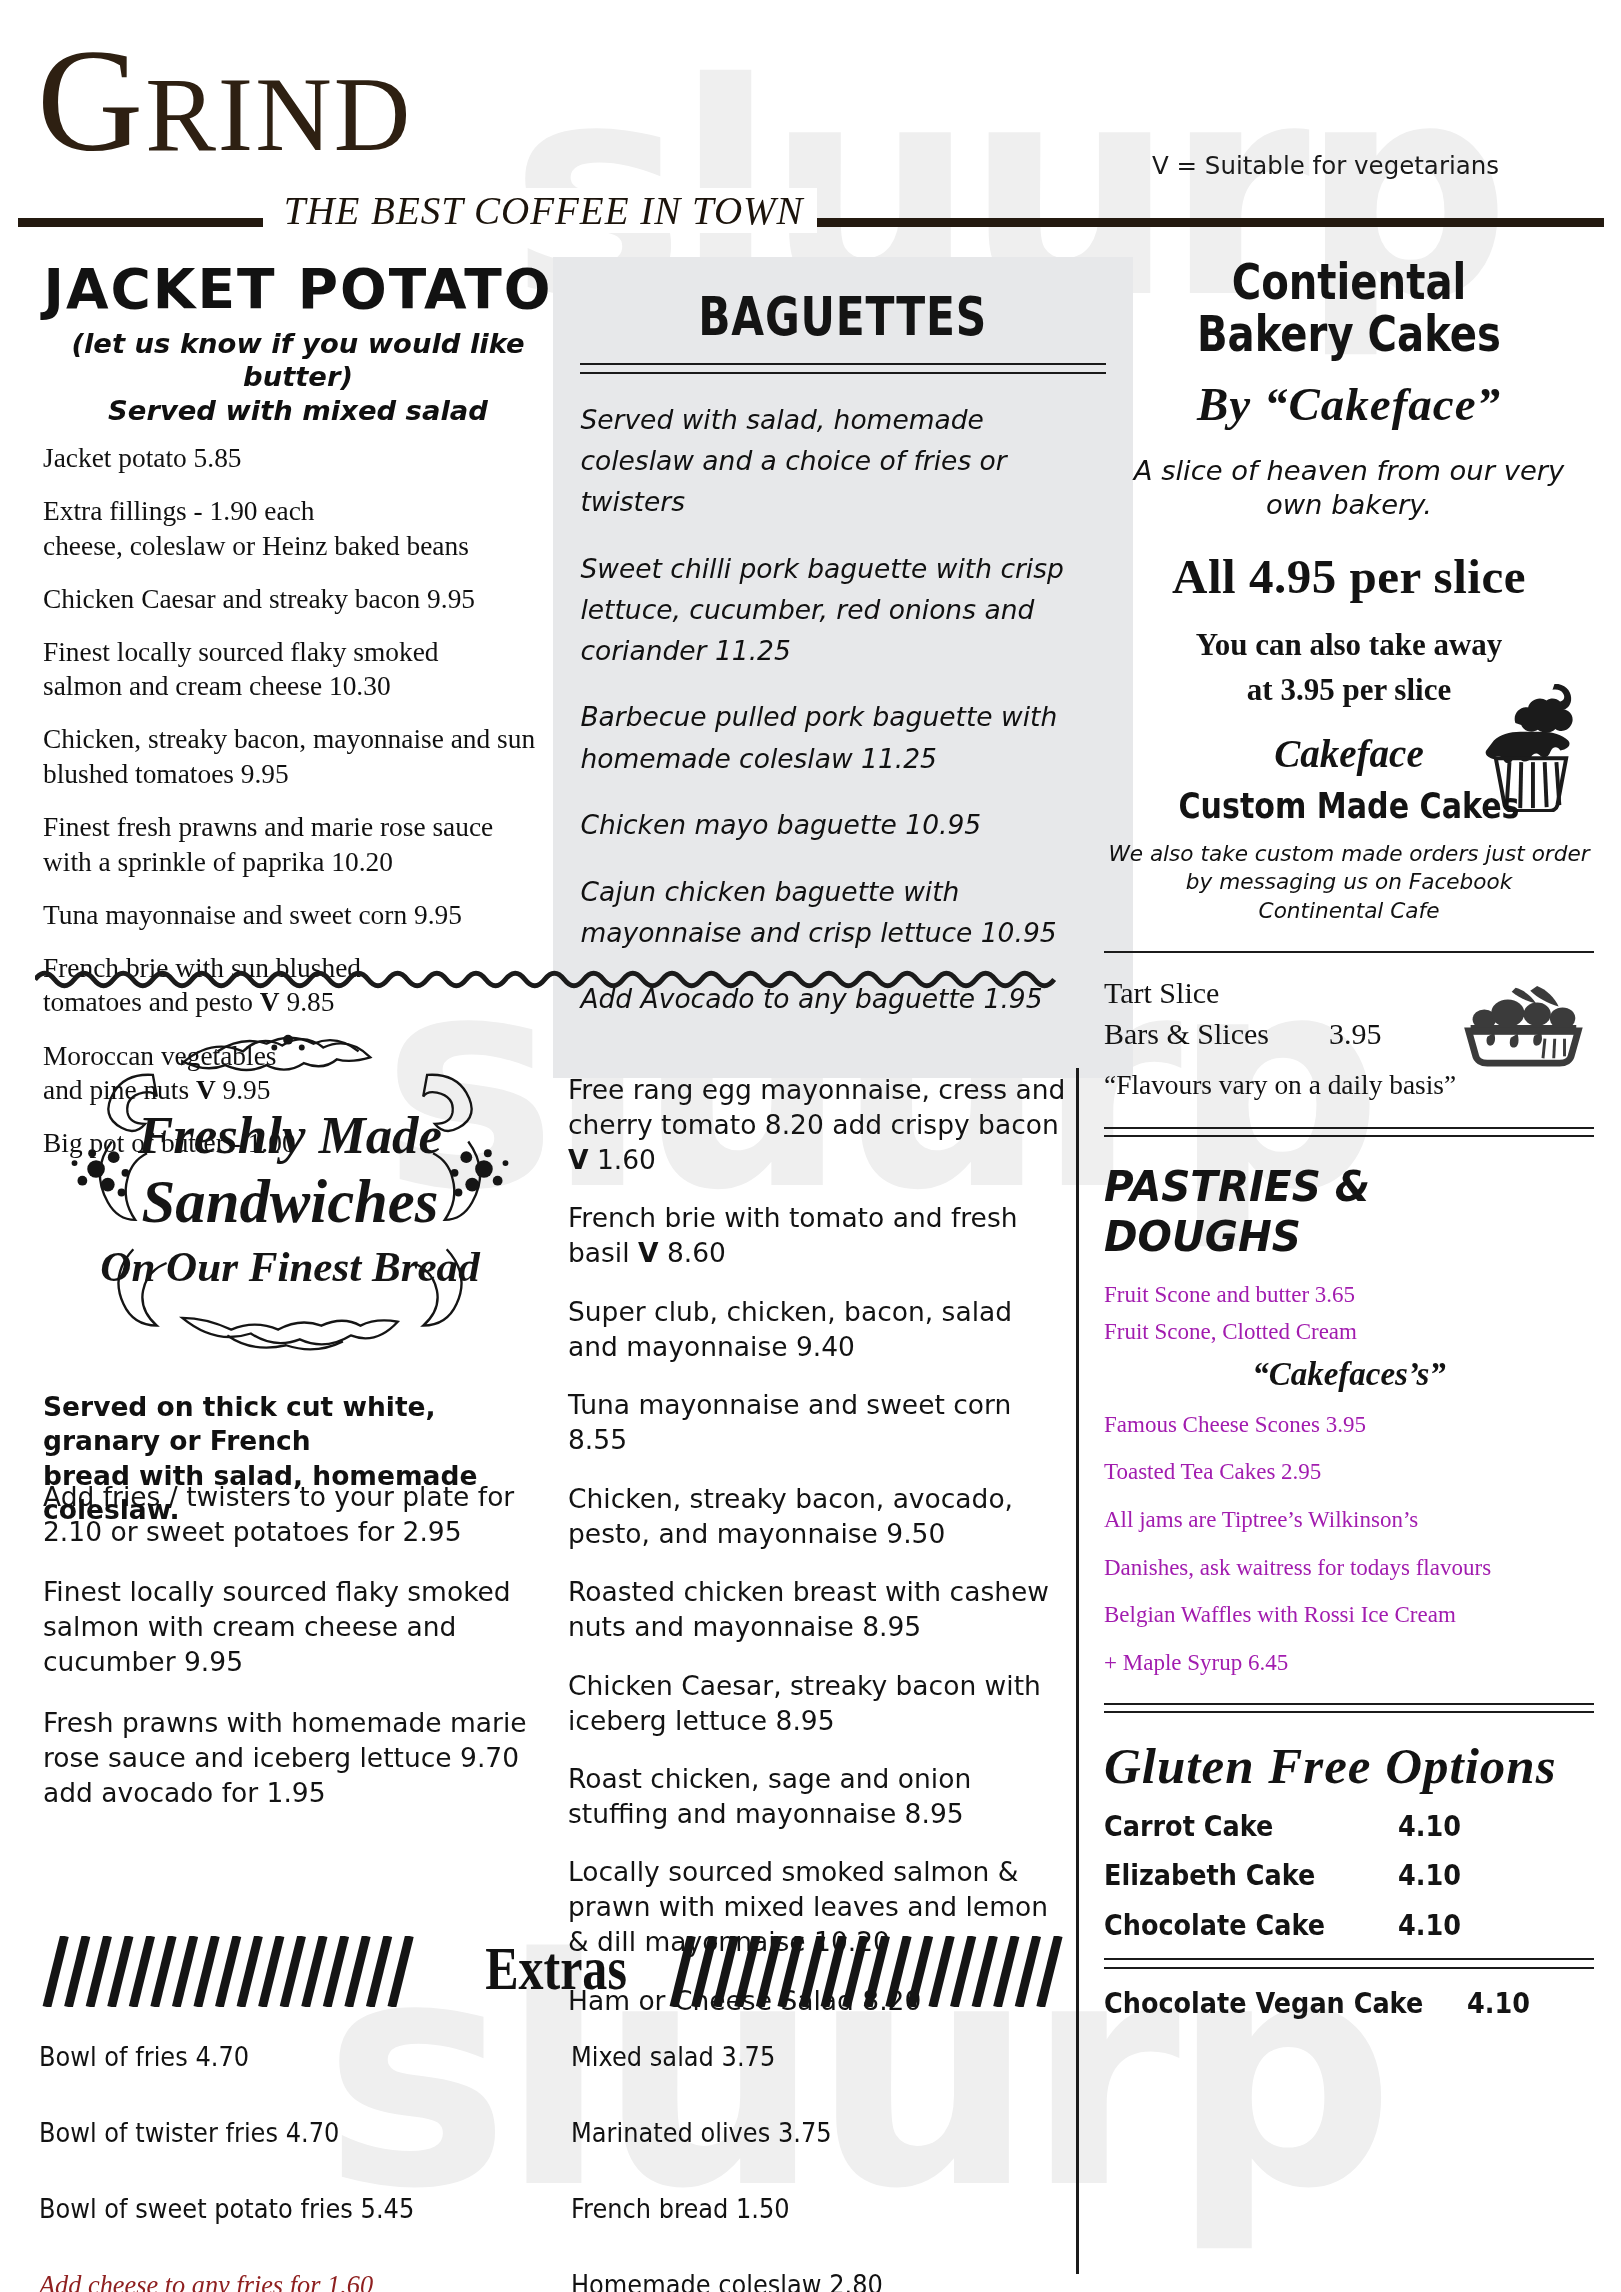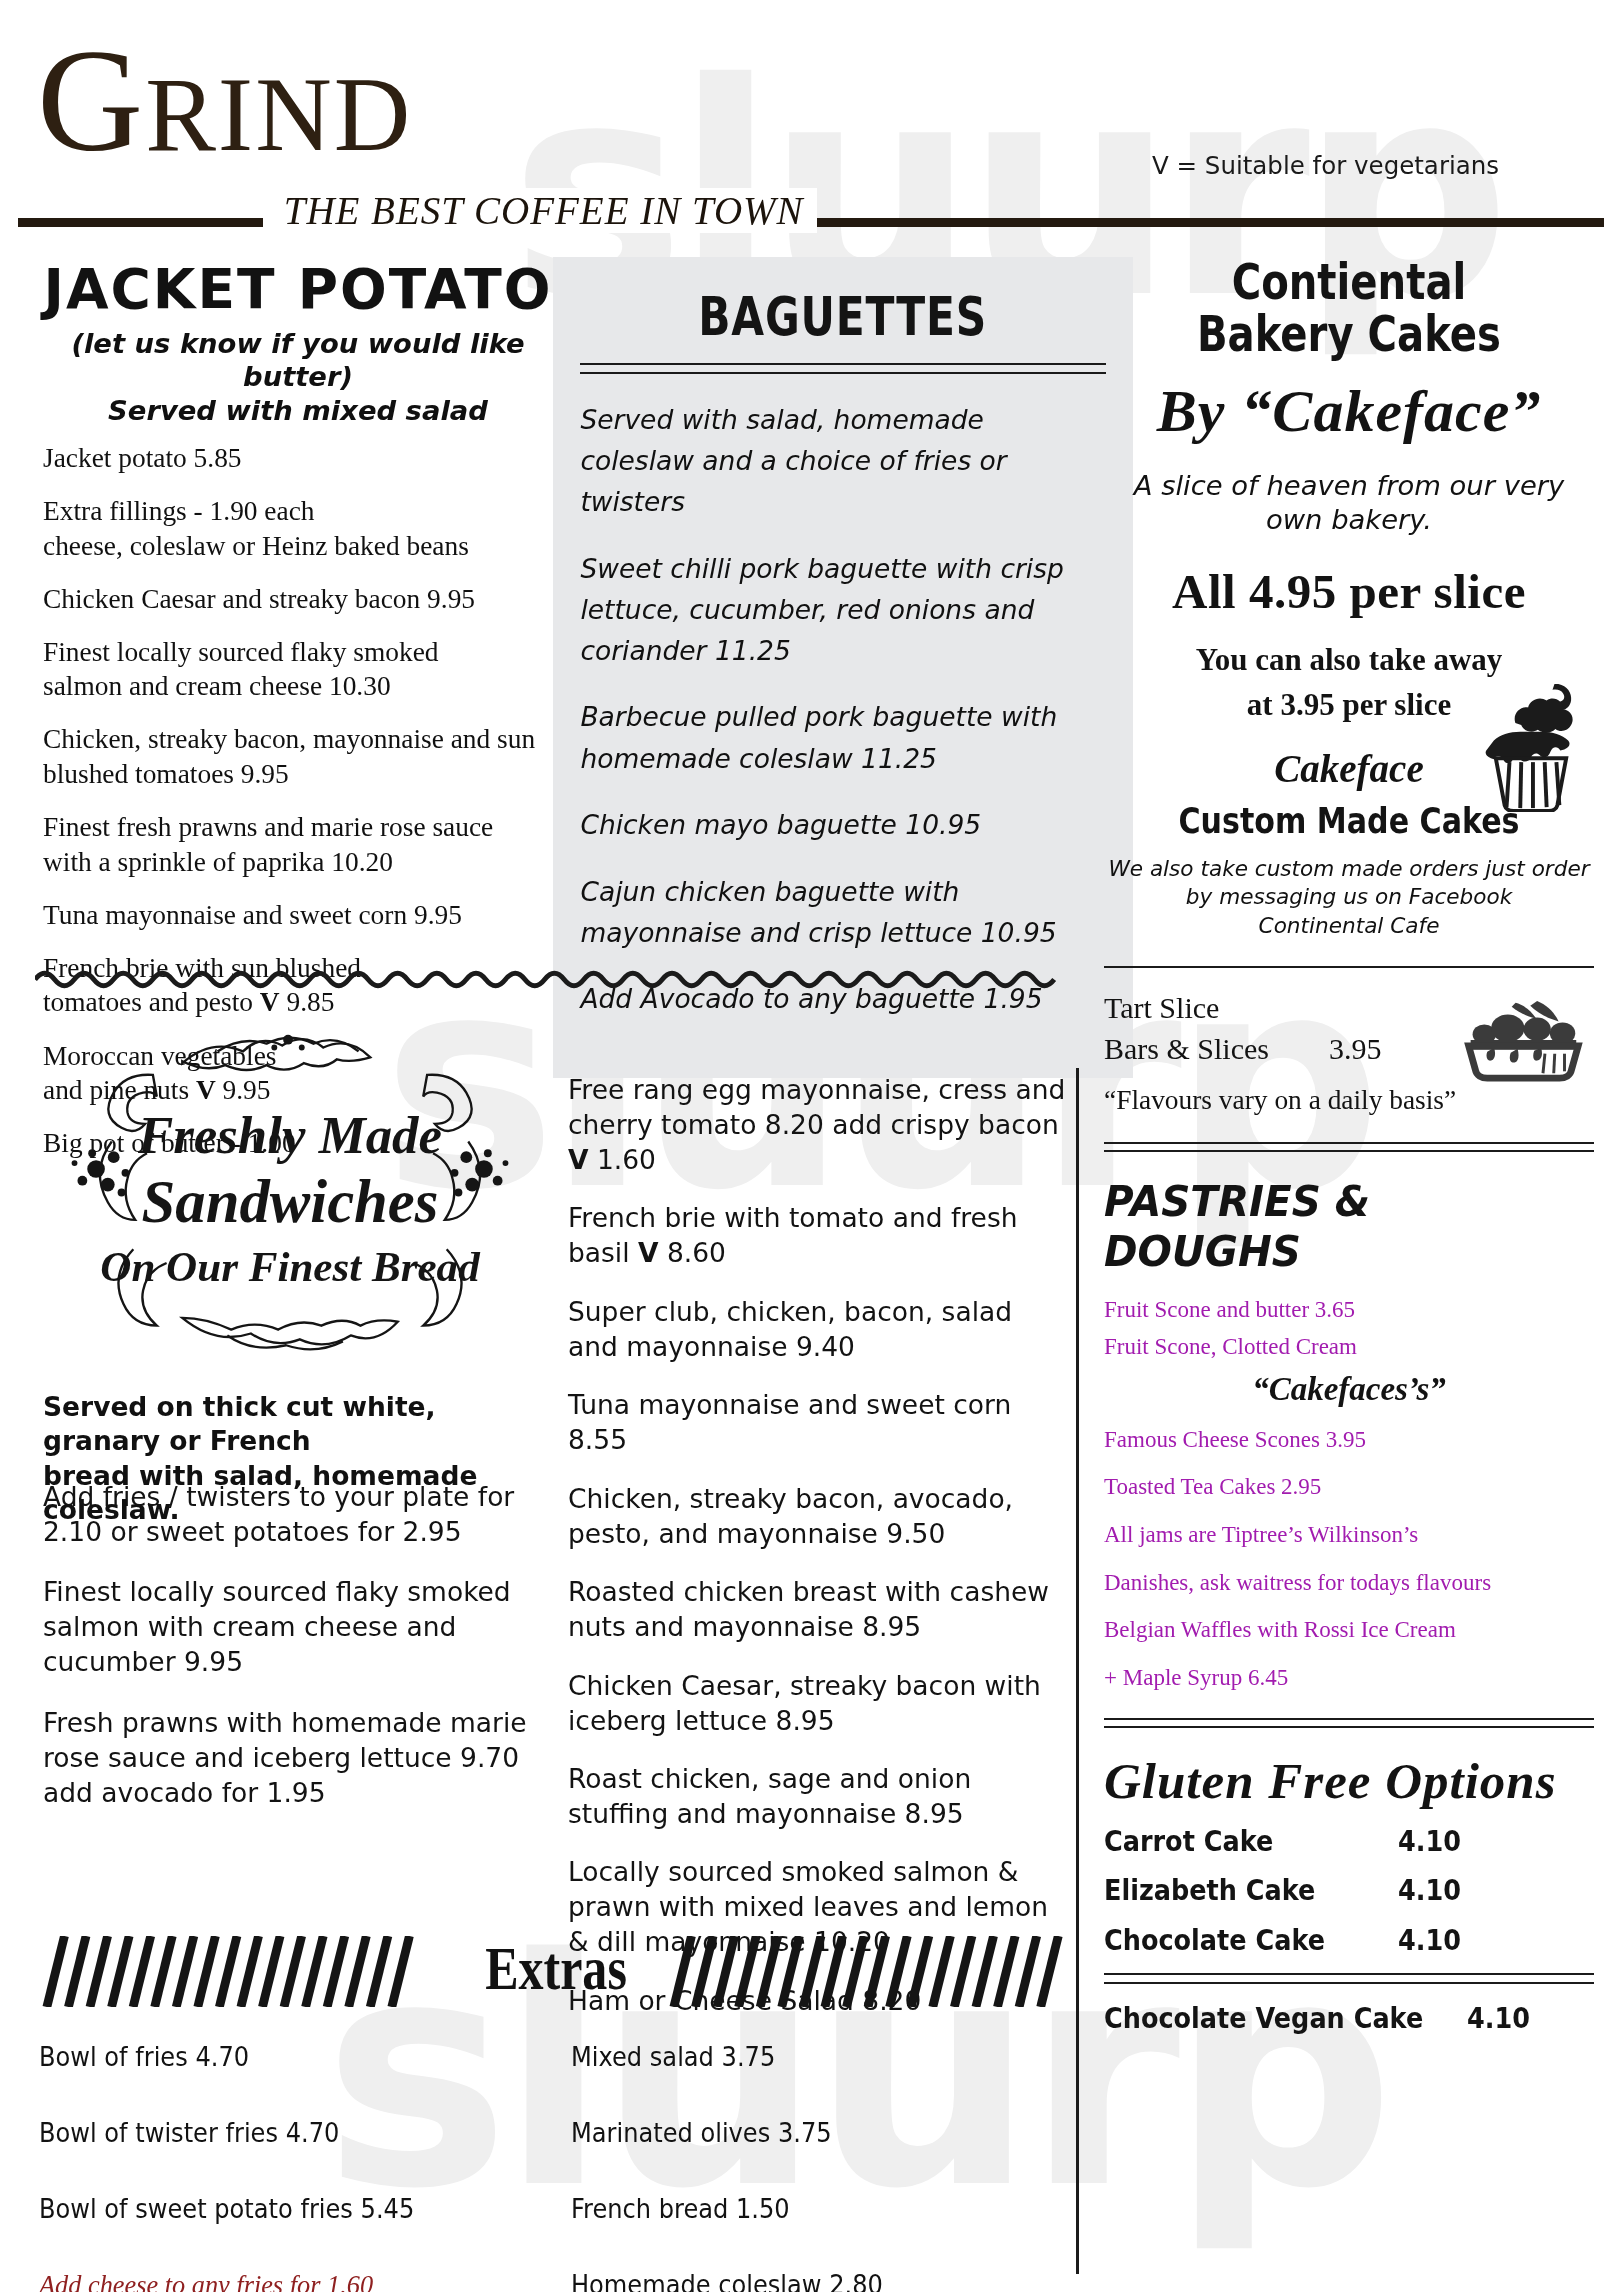--- a/index.html
+++ b/index.html
@@ -61,21 +61,21 @@
   .dbl-rule{height:6.9px;border-top:2.9px solid #1a1a1a;border-bottom:2.9px solid #1a1a1a;margin:0 0 25.5px 0;}
   .bag-item{font-family:"DejaVu Sans",sans-serif;font-style:italic;
     font-size:26.5px;line-height:1.55;margin:0 0 25.5px 0;color:#111;}
 
   
   h2.cakes{font-family:"DejaVu Sans",sans-serif;font-weight:700;
     font-size:49px;line-height:1.06;text-align:center;margin:0;color:#141414;
     transform:scaleX(.82);transform-origin:center;}
   .script{font-family:"Liberation Serif",serif;font-style:italic;font-weight:700;
     text-align:center;color:#131313;}
-  .by-cakeface{font-size:60px;margin:15.7px 0 23.5px 0;letter-spacing:1px;}
+  .by-cakeface{font-size:47px;margin:15.7px 0 23.5px 0;letter-spacing:1px;}
   .slice-heaven{font-family:"DejaVu Sans",sans-serif;font-style:italic;
     font-size:27.4px;line-height:1.25;text-align:center;margin:0 0 25.5px 0;color:#121212;}
   .all-slice{font-family:"Liberation Serif",serif;font-weight:700;
     font-size:49px;text-align:center;margin:0 0 19.6px 0;color:#131313;letter-spacing:0.5px;}
   .takeaway{font-family:"Liberation Serif",serif;font-weight:700;
     font-size:31px;line-height:1.28;text-align:center;margin:0 0 5.9px 0;color:#131313;}
   .cakeface-sig{font-size:39px;margin:21.6px 0 5.9px 0;}
   .custom-made{font-family:"DejaVu Sans",sans-serif;font-weight:700;
     font-size:35px;text-align:center;margin:9.8px 0 13.7px 0;color:#141414;
     transform:scaleX(.86);transform-origin:center;}

